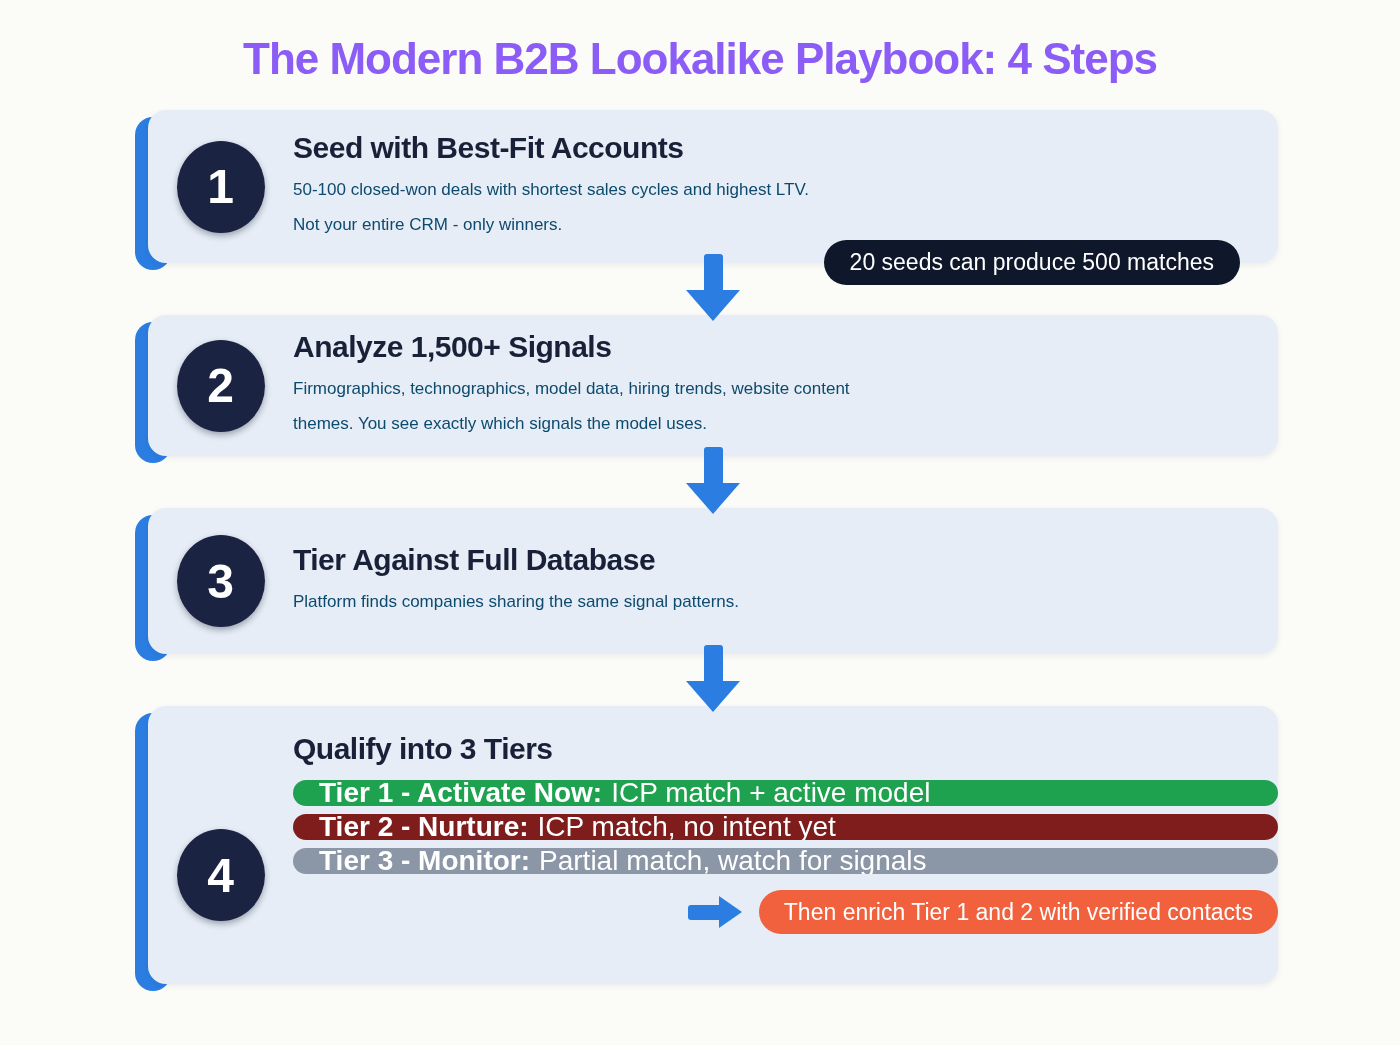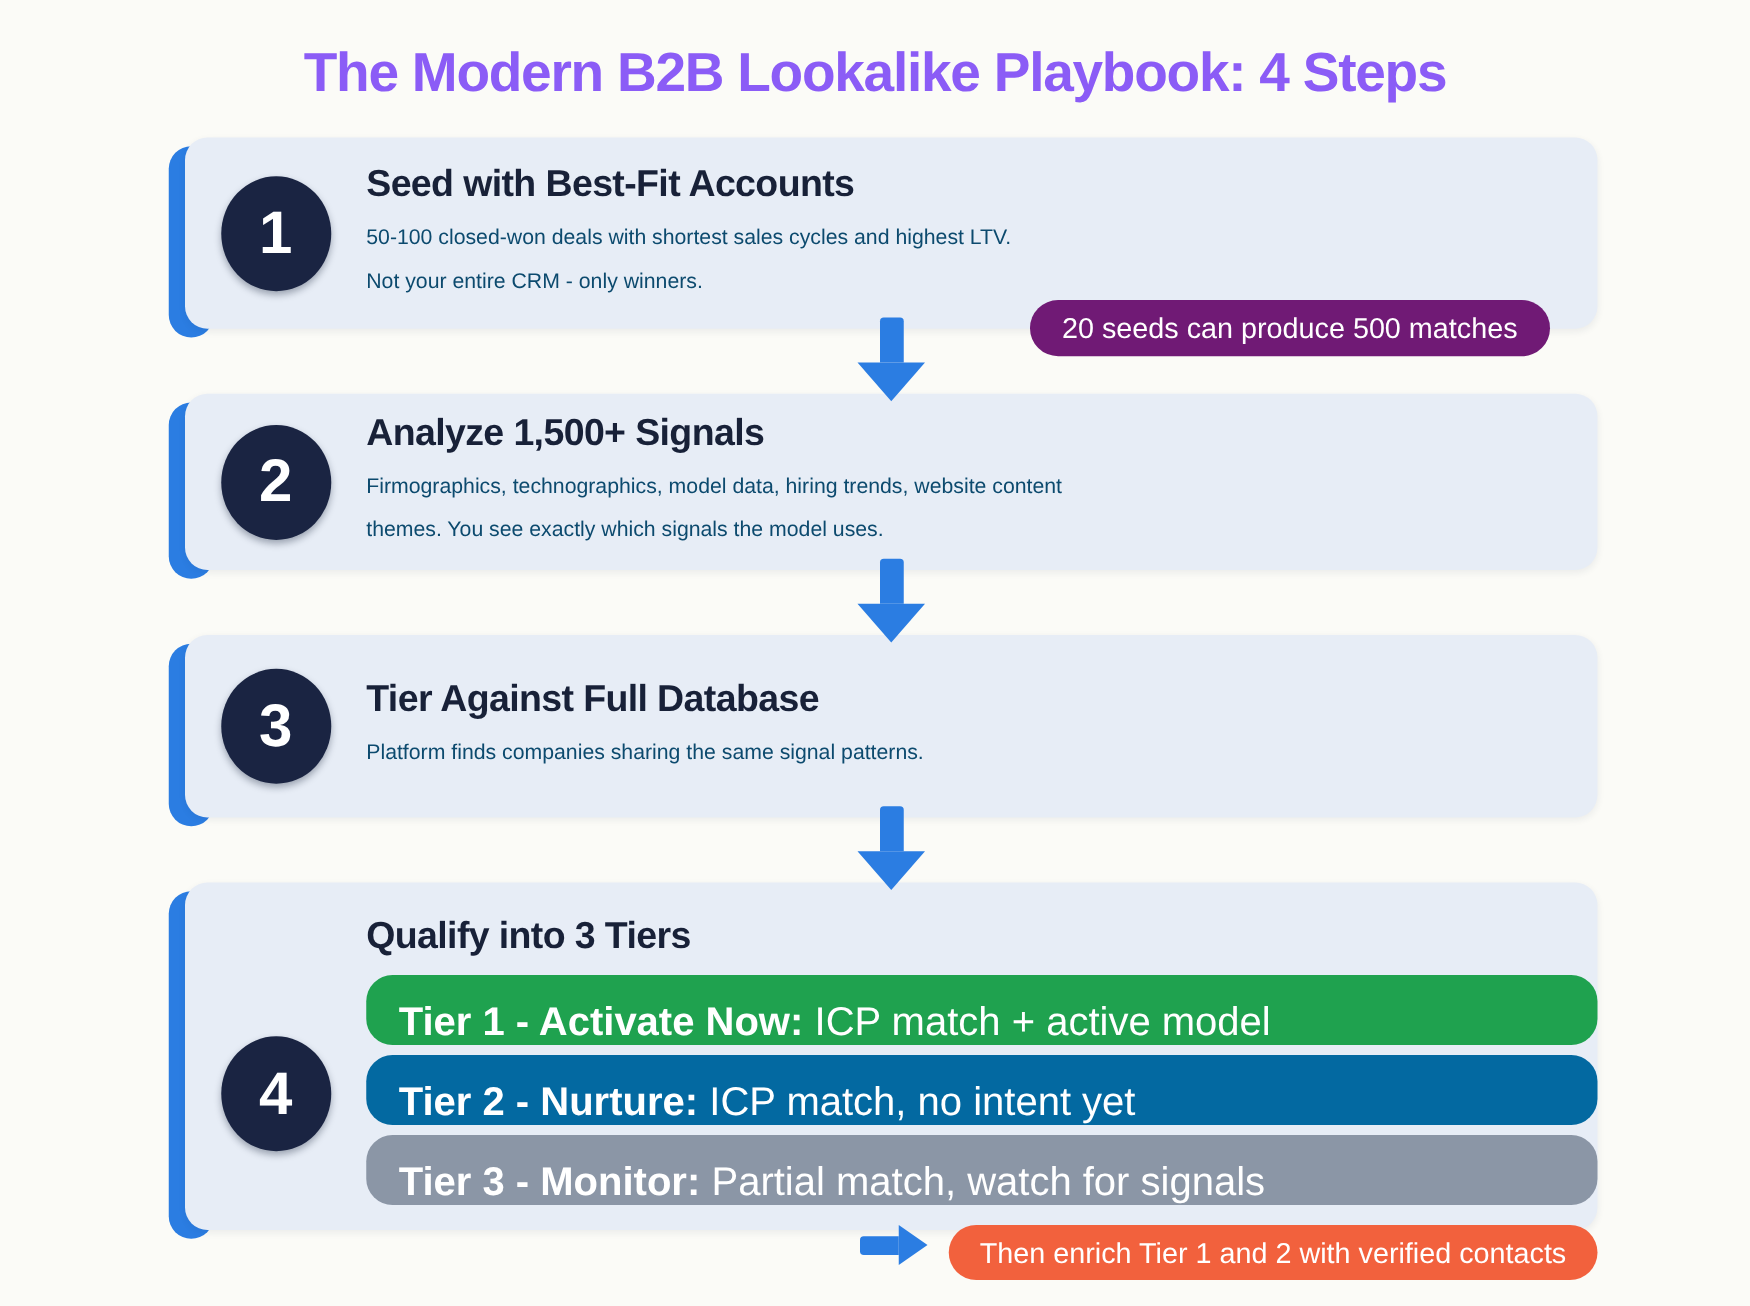--- a/index.html
+++ b/index.html
@@ -121,37 +121,37 @@
   .down-arrow .head {
     width: 0; height: 0;
     border-left: 27px solid transparent;
     border-right: 27px solid transparent;
     border-top: 31px solid #2b7de2;
   }
   
   .card-4 .content { padding-top: 26px; }
   .tier-list { margin-top: 14px; }
   .tier-pill {
-    height: 56px;
+    height: 26px;
     border-radius: 21px;
     margin-bottom: 8px;
     padding: 0 26px;
     display: flex;
-    align-items: flex-end;
-    color: #ffffff;
-    font-size: 32px;
+    align-items: center;
+    color: #ffffff;
+    font-size: 28px;
     white-space: nowrap;
     overflow: hidden;
   }
   .tier-pill .tier-label { font-weight: 700; margin-right: 9px; }
   .note-row {
     margin-top: 16px;
     display: flex;
     justify-content: flex-end;
-    align-items: flex-start;
+    align-items: center;
     gap: 17px;
   }
   .right-arrow { display: flex; align-items: center; }
   .right-arrow .stem {
     width: 31px;
     height: 15px;
     background: #2b7de2;
     border-radius: 3px 0 0 3px;
   }
   .right-arrow .head {
@@ -181,21 +181,21 @@
     <div class="num-col">
       <div class="num-circle">1</div>
     </div>
     <div class="content">
       <div class="step-heading">Seed with Best-Fit Accounts</div>
       <div class="step-body">
         <span class="line">50-100 closed-won deals with shortest sales cycles and highest LTV.</span>
         <span class="line">Not your entire CRM - only winners.</span>
       </div>
     </div>
-    <div class="float-badge" style="background-color: #701a75;">20 seeds can produce 500 matches</div>
+    <div class="float-badge" style="background-color: #0f172a;">20 seeds can produce 500 matches</div>
   </section>
 
   <div class="arrow-gap">
     <div class="down-arrow">
       <div class="stem"></div>
       <div class="head"></div>
     </div>
   </div>
 
   <section class="card card-2">
@@ -242,21 +242,21 @@
       <div class="num-circle">4</div>
     </div>
     <div class="content">
       <div class="step-heading">Qualify into 3 Tiers</div>
 
       <div class="tier-list">
         <div class="tier-pill" style="background-color: rgb(31, 162, 79);">
           <span class="tier-label">Tier 1 - Activate Now:</span>
           <span class="tier-text">ICP match + active model</span>
         </div>
-        <div class="tier-pill" style="background-color: #0369a1;">
+        <div class="tier-pill" style="background-color: #7f1d1d;">
           <span class="tier-label">Tier 2 - Nurture:</span>
           <span class="tier-text">ICP match, no intent yet</span>
         </div>
         <div class="tier-pill" style="background-color: rgb(139, 150, 166);">
           <span class="tier-label">Tier 3 - Monitor:</span>
           <span class="tier-text">Partial match, watch for signals</span>
         </div>
       </div>
 
       <div class="note-row">

